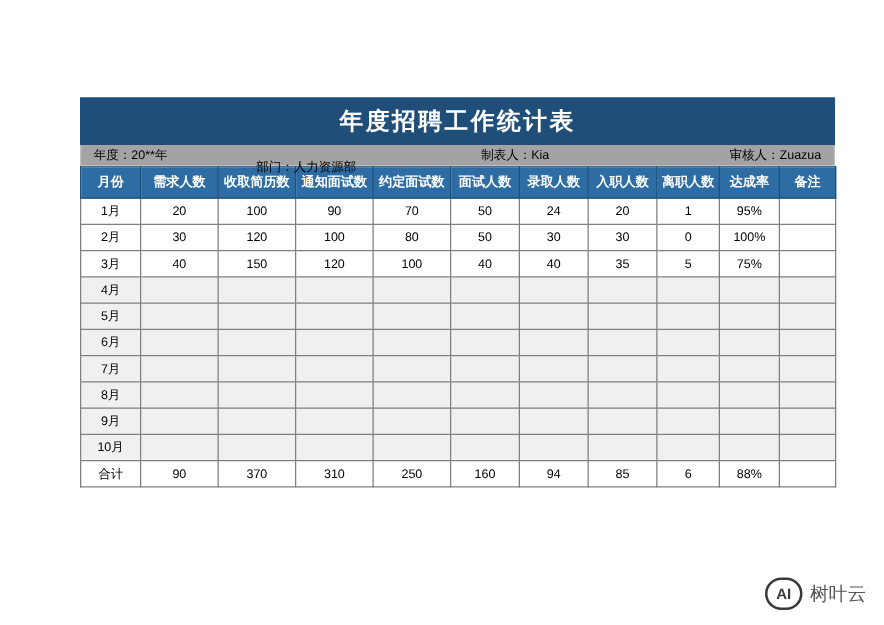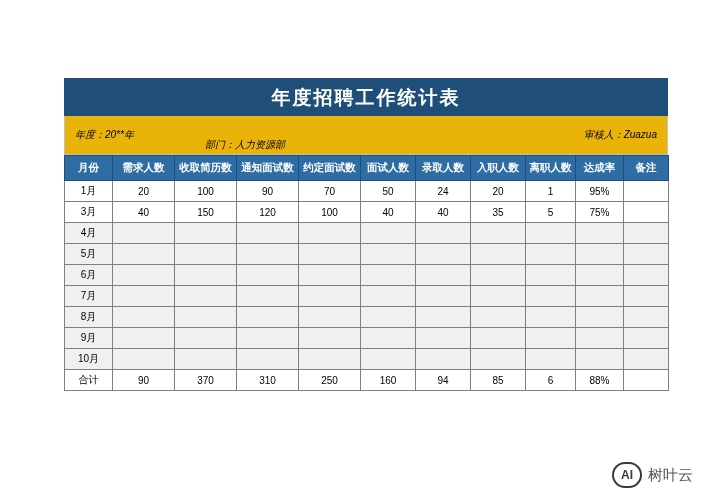--- a/index.html
+++ b/index.html
@@ -26,31 +26,30 @@
     text-align: center;
     font-size: 19px;
     font-weight: bold;
     letter-spacing: 2px;
     height: 38px;
     line-height: 38px;
     border: 1px solid #1f4e79;
     box-sizing: border-box;
   }
   .meta-bar {
-    height: 39px;
+    height: 17px;
     border-left: 1px solid #bfbfbf;
     border-right: 1px solid #bfbfbf;
     border-bottom: 1px solid #bfbfbf;
     box-sizing: border-box;
     display: flex;
     align-items: center;
     font-size: 10px;
     color: #000000;
-    background: #eab308;
-    font-style: italic;
+    background: #a3a3a3;
   }
   .meta-cell {
     flex: 1;
     padding-left: 10px;
     white-space: nowrap;
   }
   .meta-cell.c1 { flex: 0 0 120px; }
   .meta-cell.c2 { flex: 0 0 170px; margin-top: 20px; }
   .meta-cell.c3 { flex: 0 0 160px; }
   .meta-cell.c4 { flex: 1; text-align: right; padding-right: 10px; padding-left: 0; }
@@ -118,20 +117,21 @@
 </head>
 <body>
 
 <div class="sheet">
 
   <div class="title-bar">年度招聘工作统计表</div>
 
   <div class="meta-bar">
     <span class="meta-cell c1">年度：20**年</span>
     <span class="meta-cell c2">部门：人力资源部</span>
+    <span class="meta-cell c3">制表人：Kia</span>
     <span class="meta-cell c4">审核人：Zuazua</span>
   </div>
 
   <table class="grid">
     <colgroup>
       <col style="width:48px">
       <col style="width:62px">
       <col style="width:62px">
       <col style="width:62px">
       <col style="width:62px">
@@ -165,20 +165,33 @@
         <td>90</td>
         <td>70</td>
         <td>50</td>
         <td>24</td>
         <td>20</td>
         <td>1</td>
         <td class="rate-filled">95%</td>
         <td class="note"></td>
       </tr>
       <tr class="filled">
+        <td class="month">2月</td>
+        <td>30</td>
+        <td>120</td>
+        <td>100</td>
+        <td>80</td>
+        <td>50</td>
+        <td>30</td>
+        <td>30</td>
+        <td>0</td>
+        <td class="rate-filled">100%</td>
+        <td class="note"></td>
+      </tr>
+      <tr class="filled">
         <td class="month">3月</td>
         <td>40</td>
         <td>150</td>
         <td>120</td>
         <td>100</td>
         <td>40</td>
         <td>40</td>
         <td>35</td>
         <td>5</td>
         <td class="rate-filled">75%</td>

